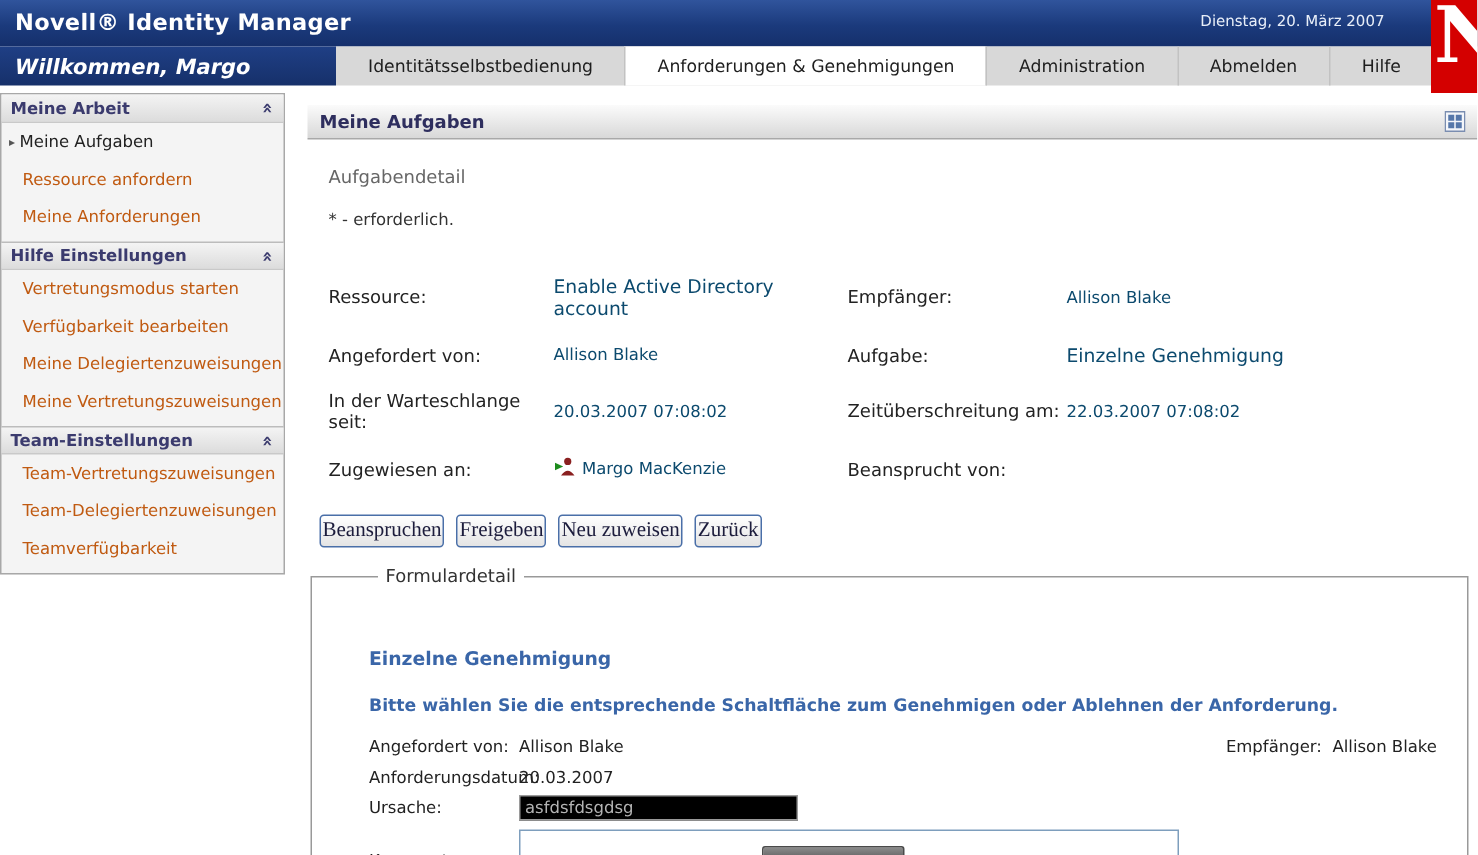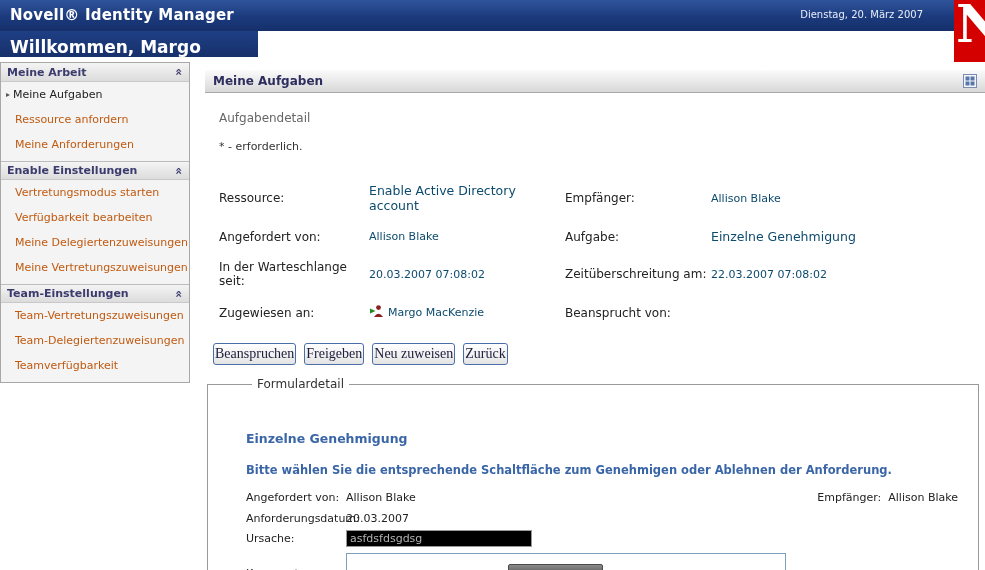--- a/index.html
+++ b/index.html
@@ -6,21 +6,21 @@
   html,body { width:985px; height:570px; background:#fff; font-family:"DejaVu Sans","Liberation Sans",sans-serif; font-size:11px; color:#222; }
   #app { position:relative; width:985px; height:570px; overflow:hidden; background:#fff; }
 
   
   .topbar { position:absolute; left:0; top:0; width:985px; height:31px;
             background:linear-gradient(#30549c 0%, #1b3a7c 55%, #152f6b 100%); color:#fff; }
   .brand { position:absolute; left:10px; top:6px; font-size:15px; font-weight:bold; letter-spacing:.2px; }
   .date  { position:absolute; right:62px; top:9px; font-size:10px; color:#e8eef8; }
   .row2  { position:absolute; left:0; top:31px; width:985px; height:26px; display:flex; }
   .welcome-zone { width:258px; background:linear-gradient(#1f3f85,#16306a); color:#fff; font-weight:bold;
-                  font-size:17px; padding:6px 0 0 10px; }
+                  font-size:14px; padding:6px 0 0 10px;font-style:italic; }
   .tabstrip { flex:1; background:#d8d8d8; display:flex; align-items:stretch; padding-right:30px; }
   .tab { line-height:26px; padding:0 21px; font-size:11.5px; color:#1d1d1d; cursor:pointer;
          border-left:1px solid #c2c2c2; white-space:nowrap; }
   .tab:first-child { border-left:none; }
   .tab.active { background:#fff; }
   .logo { position:absolute; right:0; top:0; width:31px; height:62px; background:#d40000; color:#fff; overflow:hidden; }
   .logo span { position:absolute; left:2px; top:-7px; font-size:52px; font-weight:bold; font-family:"DejaVu Serif","Liberation Serif",serif; }
 
   
   .sidebar { position:absolute; left:0; top:62px; width:190px; background:#f4f4f4;
@@ -76,20 +76,27 @@
 
 <div id="app">
 
   <div class="topbar">
     <div class="brand">Novell® Identity Manager</div>
     <div class="date">Dienstag, 20. März 2007</div>
   </div>
 
   <div class="row2">
     <div class="welcome-zone">Willkommen, Margo</div>
+    <div class="tabstrip">
+      <div class="tab">Identitätsselbstbedienung</div>
+      <div class="tab active">Anforderungen &amp; Genehmigungen</div>
+      <div class="tab">Administration</div>
+      <div class="tab">Abmelden</div>
+      <div class="tab">Hilfe</div>
+    </div>
   </div>
 
   <div class="logo">
     <span>N</span>
   </div>
 
   <div class="sidebar">
 
     <div class="side-section">
       <div class="side-header">
@@ -98,21 +105,21 @@
       </div>
       <div class="side-item current">
         <span class="bullet">▸</span><span>Meine Aufgaben</span>
       </div>
       <div class="side-item">Ressource anfordern</div>
       <div class="side-item">Meine Anforderungen</div>
     </div>
 
     <div class="side-section">
       <div class="side-header">
-        <span>Enable Einstellungen</span>
+        <span>Hilfe Einstellungen</span>
         <span class="chev">«</span>
       </div>
       <div class="side-item">Vertretungsmodus starten</div>
       <div class="side-item">Verfügbarkeit bearbeiten</div>
       <div class="side-item">Meine Delegiertenzuweisungen</div>
       <div class="side-item">Meine Vertretungszuweisungen</div>
     </div>
 
 
     <div class="side-section">

